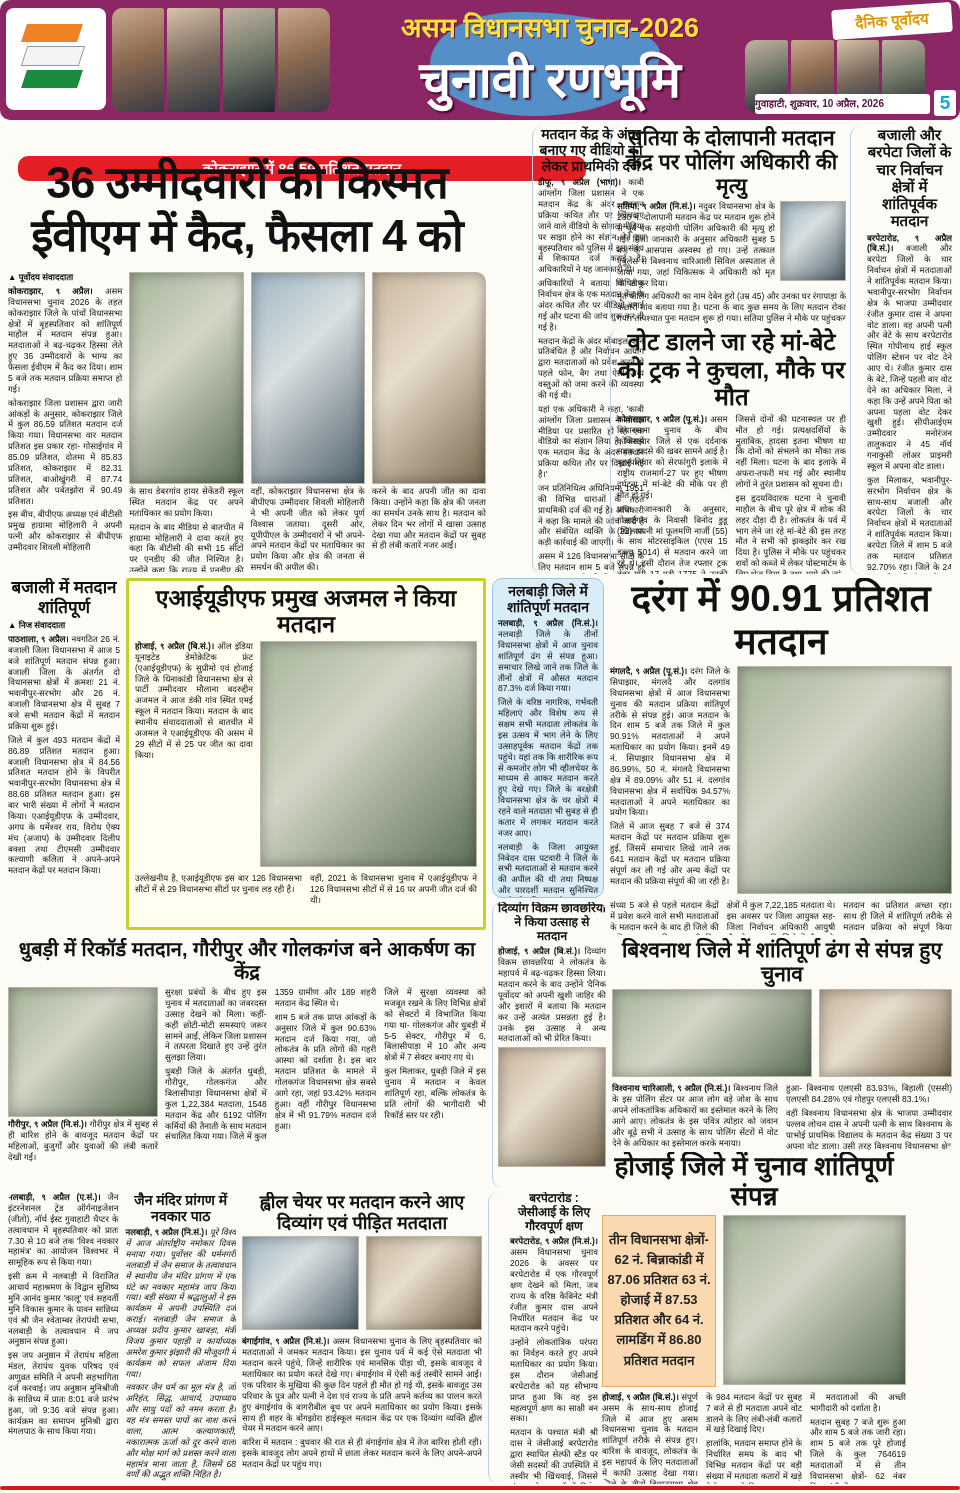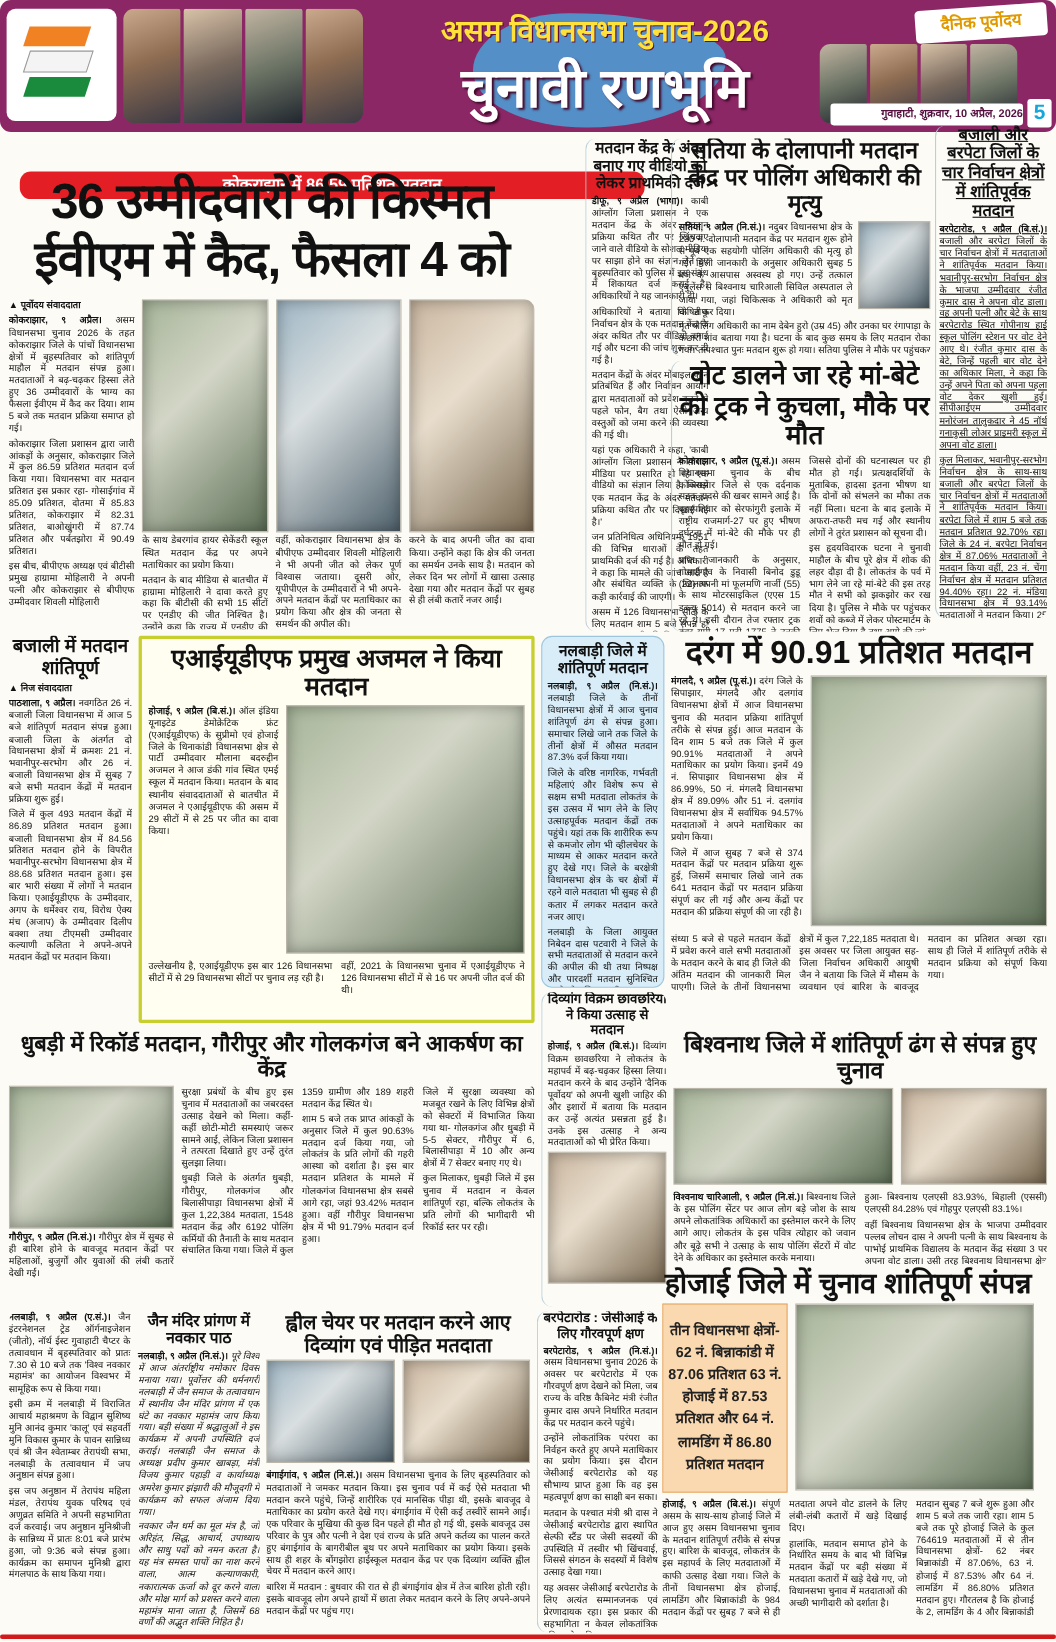--- a/index.html
+++ b/index.html
@@ -19,21 +19,21 @@
   .hs3{background:linear-gradient(160deg,#c2b4a2 0%,#6d7566 50%,#20262e 100%);}
   .map{position:absolute;left:430px;top:12px;width:230px;height:104px;background:#4aa3d8;
        border-radius:38% 62% 55% 45%/50% 40% 60% 50%;opacity:.85;}
   .mast-top{position:absolute;left:330px;top:8px;width:440px;text-align:center;
             color:#ffe13a;font-size:27px;font-weight:bold;text-shadow:1px 1px 0 #5d0f3f;}
   .mast-main{position:absolute;left:330px;top:44px;width:440px;text-align:center;color:#fff;
              font-size:50px;font-weight:bold;text-shadow:2px 2px 2px #40082b;}
   .ribbon{position:absolute;right:8px;top:6px;width:120px;height:30px;background:#fff;border-radius:4px;
           transform:rotate(-4deg);text-align:center;line-height:30px;font-weight:bold;font-size:15px;color:#e09a00;}
   .datebar{position:absolute;right:30px;bottom:6px;width:175px;height:20px;background:#fff;border-radius:3px;
-           text-align:right;line-height:20px;font-size:10px;font-weight:bold;color:#551140;}
+           text-align:left;line-height:20px;font-size:10px;font-weight:bold;color:#551140;}
   .pageno{position:absolute;right:4px;bottom:4px;width:22px;height:26px;background:#fff;border-radius:3px;
           text-align:center;line-height:26px;font-size:19px;font-weight:bold;color:#14a7dd;}
   
   .kicker{background:#e31e24;color:#fff;text-align:center;font-weight:bold;font-size:15px;line-height:25px;}
   .hl-xl{font-size:45px;font-weight:bold;text-align:center;line-height:1.18;letter-spacing:-1px;}
   h3{margin:0 0 3px;text-align:center;line-height:1.15;}
   .bt p{font-size:8.5px;line-height:1.28;text-align:justify;margin:0 0 3px;}
   .bt .dl,.dl{font-weight:bold;}
   .cap p{font-size:8.5px;line-height:1.28;text-align:justify;margin:2px 0 3px;}
   .row{display:flex;gap:7px;}
@@ -126,21 +126,21 @@
 
   <div class="b vr" style="left:610px;top:328px;width:236px;height:246px;padding-left:6px;box-sizing:border-box;">
     <h3 style="font-size:24px">वोट डालने जा रहे मां-बेटे को ट्रक ने कुचला, मौके पर मौत</h3>
     <div class="bt" style="column-count:2;column-gap:8px;">
       <p><span class="dl">कोकराझार, ९ अप्रैल (पू.सं.)।</span> <span>असम विधानसभा चुनाव के बीच कोकराझार जिले से एक दर्दनाक सड़क हादसे की खबर सामने आई है। बृहस्पतिवार को सेरफांगुरी इलाके में राष्ट्रीय राजमार्ग-27 पर हुए भीषण दुर्घटना में मां-बेटे की मौके पर ही मौत हो गई।</span></p>
       <p>प्राप्त जानकारी के अनुसार, गोसाईगांव के निवासी बिनोद डुडू (22) अपनी मां फूलमणि नार्जी (55) के साथ मोटरसाइकिल (एएस 15 डब्ल्यू 5014) से मतदान करने जा रहे थे। इसी दौरान तेज रफ्तार ट्रक नंबर यूपी 17 एटी 1775 ने उनकी बाइक को जोरदार टक्कर मार दी, जिससे दोनों की घटनास्थल पर ही मौत हो गई। प्रत्यक्षदर्शियों के मुताबिक, हादसा इतना भीषण था कि दोनों को संभलने का मौका तक नहीं मिला। घटना के बाद इलाके में अफरा-तफरी मच गई और स्थानीय लोगों ने तुरंत प्रशासन को सूचना दी।</p>
       <p>इस हृदयविदारक घटना ने चुनावी माहौल के बीच पूरे क्षेत्र में शोक की लहर दौड़ा दी है। लोकतंत्र के पर्व में भाग लेने जा रहे मां-बेटे की इस तरह मौत ने सभी को झकझोर कर रख दिया है। पुलिस ने मौके पर पहुंचकर शवों को कब्जे में लेकर पोस्टमार्टम के लिए भेज दिया है तथा आगे की जांच जारी है।</p>
     </div>
   </div>
 
-  <div class="b bt vr" style="left:850px;top:114px;width:102px;height:448px;padding-left:3px;box-sizing:border-box;text-decoration:underline;">
+  <div class="b bt vr" style="left:850px;top:126px;width:102px;height:448px;padding-left:16px;box-sizing:border-box;">
     <h3 style="font-size:15px">बजाली और बरपेटा जिलों के चार निर्वाचन क्षेत्रों में शांतिपूर्वक मतदान</h3>
     <p><span class="dl">बरपेटारोड, ९ अप्रैल (बि.सं.)।</span> <span>बजाली और बरपेटा जिलों के चार निर्वाचन क्षेत्रों में मतदाताओं ने शांतिपूर्वक मतदान किया। भवानीपुर-सरभोग निर्वाचन क्षेत्र के भाजपा उम्मीदवार रंजीत कुमार दास ने अपना वोट डाला। वह अपनी पत्नी और बेटे के साथ बरपेटारोड स्थित गोपीनाथ हाई स्कूल पोलिंग स्टेशन पर वोट देने आए थे। रंजीत कुमार दास के बेटे, जिन्हें पहली बार वोट देने का अधिकार मिला, ने कहा कि उन्हें अपने पिता को अपना पहला वोट देकर खुशी हुई। सीपीआईएम उम्मीदवार मनोरंजन तालुकदार ने 45 नॉर्थ गनाकुसी लोअर प्राइमरी स्कूल में अपना वोट डाला।</span></p>
     <p>कुल मिलाकर, भवानीपुर-सरभोग निर्वाचन क्षेत्र के साथ-साथ बजाली और बरपेटा जिलों के चार निर्वाचन क्षेत्रों में मतदाताओं ने शांतिपूर्वक मतदान किया। बरपेटा जिले में शाम 5 बजे तक मतदान प्रतिशत 92.70% रहा। जिले के 24 नं. बरपेटा निर्वाचन क्षेत्र में 87.06% मतदाताओं ने मतदान किया वहीं, 23 नं. चेंगा निर्वाचन क्षेत्र में मतदान प्रतिशत 94.40% रहा। 22 नं. मंडिया विधानसभा क्षेत्र में 93.14% मतदाताओं ने मतदान किया। 25 नं. पाका बेताबारी निर्वाचन क्षेत्र में 94.15% मतदाताओं ने मतदान किया।</p>
 
   </div>
 
   <div class="b bt" style="left:8px;top:578px;width:112px;height:352px;">
     <h3 style="font-size:17px">बजाली में मतदान शांतिपूर्ण</h3>
     <p class="byline">▲ निज संवाददाता</p>
     <p><span class="dl">पाठशाला, ९ अप्रैल।</span> <span>नवगठित 26 नं. बजाली जिला विधानसभा में आज 5 बजे शांतिपूर्ण मतदान संपन्न हुआ। बजाली जिला के अंतर्गत दो विधानसभा क्षेत्रों में क्रमशः 21 नं. भवानीपुर-सरभोग और 26 नं. बजाली विधानसभा क्षेत्र में सुबह 7 बजे सभी मतदान केंद्रों में मतदान प्रक्रिया शुरू हुई।</span></p>
@@ -164,21 +164,21 @@
   </div>
 
   <div class="b bluebox bt" style="left:492px;top:578px;width:112px;height:320px;">
     <h3 style="font-size:14px">नलबाड़ी जिले में शांतिपूर्ण मतदान</h3>
     <p><span class="dl">नलबाड़ी, ९ अप्रैल (नि.सं.)।</span> <span>नलबाड़ी जिले के तीनों विधानसभा क्षेत्रों में आज चुनाव शांतिपूर्ण ढंग से संपन्न हुआ। समाचार लिखे जाने तक जिले के तीनों क्षेत्रों में औसत मतदान 87.3% दर्ज किया गया।</span></p>
     <p>जिले के वरिष्ठ नागरिक, गर्भवती महिलाएं और विशेष रूप से सक्षम सभी मतदाता लोकतंत्र के इस उत्सव में भाग लेने के लिए उत्साहपूर्वक मतदान केंद्रों तक पहुंचे। यहां तक कि शारीरिक रूप से कमजोर लोग भी व्हीलचेयर के माध्यम से आकर मतदान करते हुए देखे गए। जिले के बरक्षेत्री विधानसभा क्षेत्र के चर क्षेत्रों में रहने वाले मतदाता भी सुबह से ही कतार में लगकर मतदान करते नजर आए।</p>
     <p>नलबाड़ी के जिला आयुक्त निबेदन दास पटवारी ने जिले के सभी मतदाताओं से मतदान करने की अपील की थी तथा निष्पक्ष और पारदर्शी मतदान सुनिश्चित करने के लिए सभी आवश्यक व्यवस्थाएं की थीं।</p>
   </div>
 
   <div class="b" style="left:610px;top:578px;width:342px;height:357px;">
-    <h3 style="font-size:29px">दरंग में 90.91 प्रतिशत मतदान</h3>
+    <h3 style="font-size:37px">दरंग में 90.91 प्रतिशत मतदान</h3>
     <div class="row" style="height:230px;">
       <div class="bt" style="width:120px;flex:none;">
         <p><span class="dl">मंगलदै, ९ अप्रैल (पू.सं.)।</span> <span>दरंग जिले के सिपाझार, मंगलदै और दलगांव विधानसभा क्षेत्रों में आज विधानसभा चुनाव की मतदान प्रक्रिया शांतिपूर्ण तरीके से संपन्न हुई। आज मतदान के दिन शाम 5 बजे तक जिले में कुल 90.91% मतदाताओं ने अपने मताधिकार का प्रयोग किया। इनमें 49 नं. सिपाझार विधानसभा क्षेत्र में 86.99%, 50 नं. मंगलदै विधानसभा क्षेत्र में 89.09% और 51 नं. दलगांव विधानसभा क्षेत्र में सर्वाधिक 94.57% मतदाताओं ने अपने मताधिकार का प्रयोग किया।</span></p>
         <p>जिले में आज सुबह 7 बजे से 374 मतदान केंद्रों पर मतदान प्रक्रिया शुरू हुई, जिसमें समाचार लिखे जाने तक 641 मतदान केंद्रों पर मतदान प्रक्रिया संपूर्ण कर ली गई और अन्य केंद्रों पर मतदान की प्रक्रिया संपूर्ण की जा रही है।</p>
       </div>
       <div class="c">
           <div class="ph" style="height:228px"></div>
         </div>
     </div>
     <div class="bt" style="column-count:3;column-gap:8px;margin-top:4px;height:78px;overflow:hidden;">
@@ -242,29 +242,29 @@
     <div class="row" style="height:96px;">
       <div class="c ph ph-b" style="height:94px"></div>
       <div class="c ph ph-c" style="height:94px"></div>
     </div>
     <div class="bt" style="margin-top:4px;">
       <p><span class="dl">बंगाईगांव, ९ अप्रैल (नि.सं.)।</span> <span>असम विधानसभा चुनाव के लिए बृहस्पतिवार को मतदाताओं ने जमकर मतदान किया। इस चुनाव पर्व में कई ऐसे मतदाता भी मतदान करने पहुंचे, जिन्हें शारीरिक एवं मानसिक पीड़ा थी, इसके बावजूद वे मताधिकार का प्रयोग करते देखे गए। बंगाईगांव में ऐसी कई तस्वीरें सामने आईं। एक परिवार के मुखिया की कुछ दिन पहले ही मौत हो गई थी, इसके बावजूद उस परिवार के पुत्र और पत्नी ने देश एवं राज्य के प्रति अपने कर्तव्य का पालन करते हुए बंगाईगांव के बागरीबील बूथ पर अपने मताधिकार का प्रयोग किया। इसके साथ ही शहर के बोंगझोरा हाईस्कूल मतदान केंद्र पर एक दिव्यांग व्यक्ति ह्वील चेयर में मतदान करने आए।</span></p>
       <p>बारिश में मतदान : बुधवार की रात से ही बंगाईगांव क्षेत्र में तेज बारिश होती रही। इसके बावजूद लोग अपने हाथों में छाता लेकर मतदान करने के लिए अपने-अपने मतदान केंद्रों पर पहुंच गए।</p>
     </div>
   </div>
 
-  <div class="b bt vr" style="left:488px;top:1192px;width:110px;height:292px;padding-left:5px;box-sizing:border-box;">
+  <div class="b bt vr" style="left:488px;top:1192px;width:110px;height:292px;padding-left:21px;box-sizing:border-box;">
     <h3 style="font-size:12px">बरपेटारोड : जेसीआई के लिए गौरवपूर्ण क्षण</h3>
     <p><span class="dl">बरपेटारोड, ९ अप्रैल (नि.सं.)।</span> <span>असम विधानसभा चुनाव 2026 के अवसर पर बरपेटारोड में एक गौरवपूर्ण क्षण देखने को मिला, जब राज्य के वरिष्ठ कैबिनेट मंत्री रंजीत कुमार दास अपने निर्धारित मतदान केंद्र पर मतदान करने पहुंचे।</span></p>
     <p>उन्होंने लोकतांत्रिक परंपरा का निर्वहन करते हुए अपने मताधिकार का प्रयोग किया। इस दौरान जेसीआई बरपेटारोड को यह सौभाग्य प्राप्त हुआ कि वह इस महत्वपूर्ण क्षण का साक्षी बन सका।</p>
     <p>मतदान के पश्चात मंत्री श्री दास ने जेसीआई बरपेटारोड द्वारा स्थापित सेल्फी स्टैंड पर जेसी सदस्यों की उपस्थिति में तस्वीर भी खिंचवाई, जिससे संगठन के सदस्यों में विशेष उत्साह देखा गया।</p>
     <p>यह अवसर जेसीआई बरपेटारोड के लिए अत्यंत सम्मानजनक एवं प्रेरणादायक रहा। इस प्रकार की सहभागिता न केवल लोकतांत्रिक प्रक्रिया के प्रति जागरूकता बढ़ाती है, बल्कि समाज के सभी वर्गों को सक्रिय रूप से मतदान में भाग लेने हेतु प्रोत्साहित भी करती है।</p>
   </div>
 
-  <div class="b" style="left:602px;top:1152px;width:338px;height:332px;">
+  <div class="b" style="left:602px;top:1152px;width:304px;height:332px;">
     <h3 style="font-size:26px">होजाई जिले में चुनाव शांतिपूर्ण संपन्न</h3>
     <div class="row" style="height:172px;margin-top:2px;">
       <div class="statbox" style="width:114px;flex:none;height:172px;">तीन विधानसभा क्षेत्रों- 62 नं. बिन्नाकांडी में 87.06 प्रतिशत 63 नं. होजाई में 87.53 प्रतिशत और 64 नं. लामडिंग में 86.80 प्रतिशत मतदान</div>
       <div class="c ph" style="height:170px"></div>
     </div>
     <div class="bt" style="column-count:3;column-gap:8px;margin-top:5px;height:118px;overflow:hidden;">
       <p><span class="dl">होजाई, ९ अप्रैल (बि.सं.)।</span> <span>संपूर्ण असम के साथ-साथ होजाई जिले में आज हुए असम विधानसभा चुनाव के मतदान शांतिपूर्ण तरीके से संपन्न हुए। बारिश के बावजूद, लोकतंत्र के इस महापर्व के लिए मतदाताओं में काफी उत्साह देखा गया। जिले के तीनों विधानसभा क्षेत्र होजाई, लामडिंग और बिन्नाकांडी के 984 मतदान केंद्रों पर सुबह 7 बजे से ही मतदाता अपने वोट डालने के लिए लंबी-लंबी कतारों में खड़े दिखाई दिए।</span></p>
       <p>हालांकि, मतदान समाप्त होने के निर्धारित समय के बाद भी विभिन्न मतदान केंद्रों पर बड़ी संख्या में मतदाता कतारों में खड़े देखे गए, जो विधानसभा चुनाव में मतदाताओं की अच्छी भागीदारी को दर्शाता है।</p>
       <p>मतदान सुबह 7 बजे शुरू हुआ और शाम 5 बजे तक जारी रहा। शाम 5 बजे तक पूरे होजाई जिले के कुल 764619 मतदाताओं में से तीन विधानसभा क्षेत्रों- 62 नंबर बिन्नाकांडी में 87.06%, 63 नं. होजाई में 87.53% और 64 नं. लामडिंग में 86.80% प्रतिशत मतदान हुए। गौरतलब है कि होजाई के 2, लामडिंग के 4 और बिन्नाकांडी के 12 उम्मीदवारों के भाग्य ईवीएम में बंद हो गए। अब मई 4 को मतगणना के पश्चात यह जग जाहिर होगा कि मतदाताओं ने अपना प्रतिनिधि किसको चुना है।</p>
     </div>

